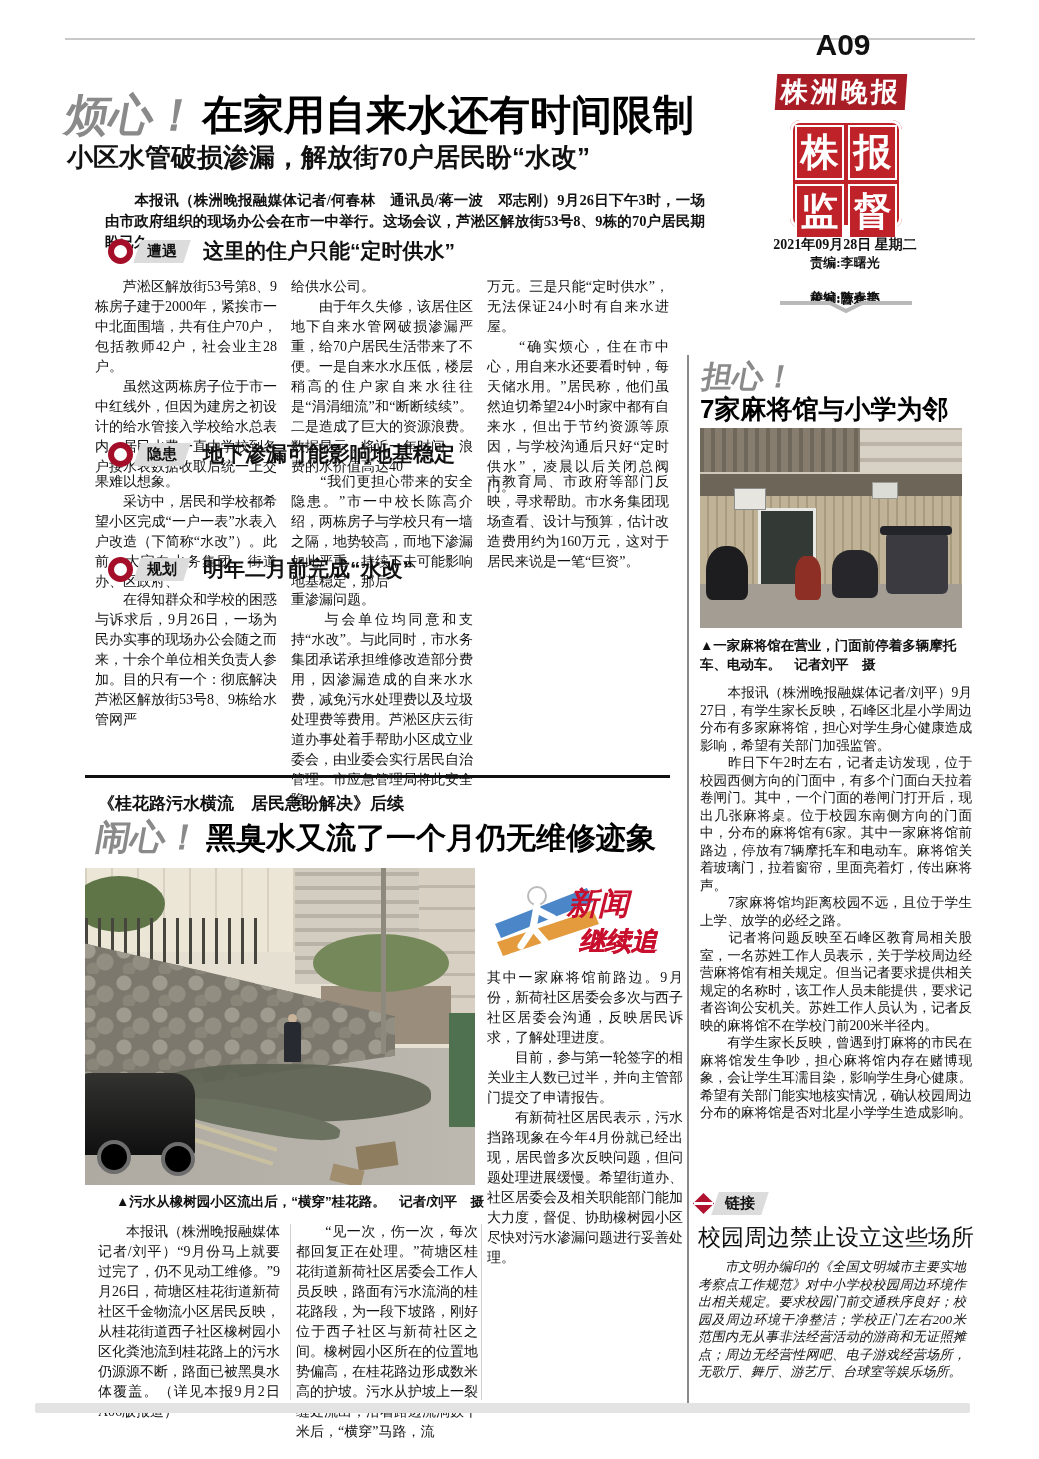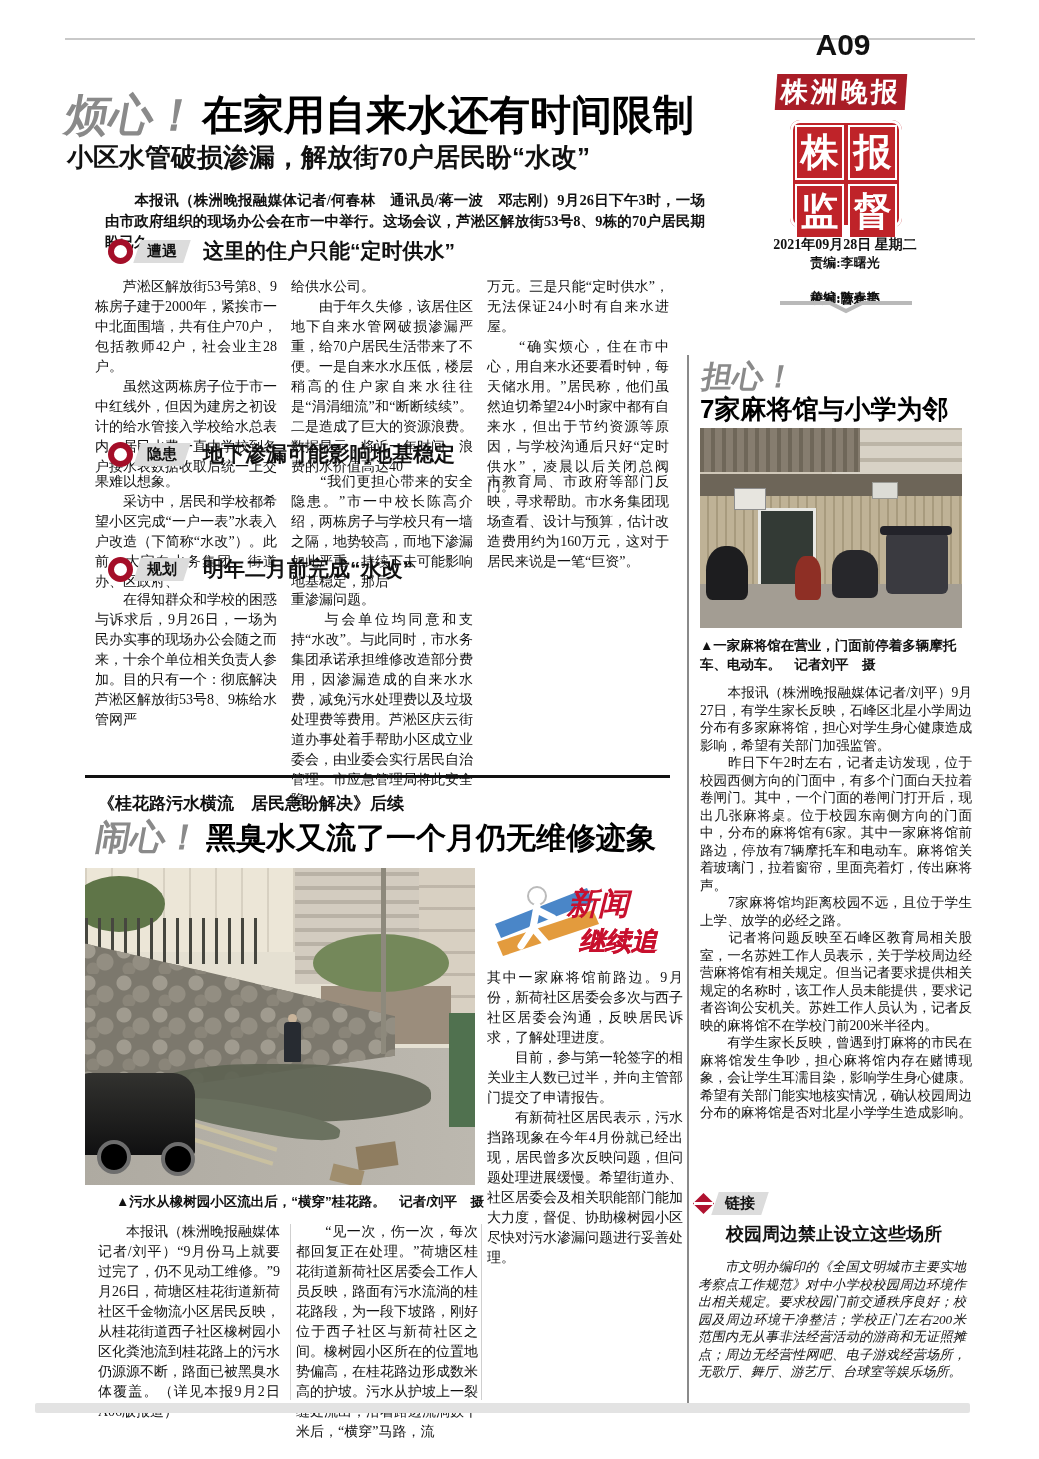--- a/index.html
+++ b/index.html
@@ -35,21 +35,21 @@
   .cols{display:flex;gap:14px;}
   .col{width:182px;}
   .col .para,.rcol .para,.kcol .para{margin:0;font-size:14px;line-height:20px;text-align:justify;}
   .rcol .para{font-size:13.6px;line-height:17.5px;}
   .caption{font-family:"Liberation Sans",sans-serif;font-weight:700;font-size:13.5px;line-height:19px;}
   .vdiv{background:#8a8a8a;}
   .cdiv{background:#cfcfcf;}
   
   .diamond{width:15px;height:15px;background:#b01230;transform:rotate(45deg);position:relative;flex:0 0 auto;}
   .diamond:after{content:"";position:absolute;left:6px;top:-2px;width:3px;height:19px;background:#fff;transform:rotate(45deg);}
-  .linktitle{font-family:"Liberation Sans",sans-serif;font-weight:700;font-size:18px;white-space:nowrap;margin-left:28px;}
+  .linktitle{font-family:"Liberation Sans",sans-serif;font-weight:400;font-size:23px;white-space:nowrap;}
   .linkbody{font-style:italic;font-size:13.2px;line-height:17.5px;text-align:justify;}
   
   .photo{overflow:hidden;background:#cfc7b8;}
   .ph{position:absolute;}
   
   .p1-bldg{right:0;top:0;width:130px;height:78px;
     background:repeating-linear-gradient(0deg,#d8d2c6 0 12px,#bcb5a7 12px 16px),
                repeating-linear-gradient(90deg,rgba(255,255,255,.35) 0 14px,rgba(100,92,82,.25) 14px 18px);}
   .p1-awn{left:0;top:0;width:160px;height:44px;background:#867d6f;
     background-image:repeating-linear-gradient(90deg,#6f6759 0 4px,transparent 4px 11px);}

